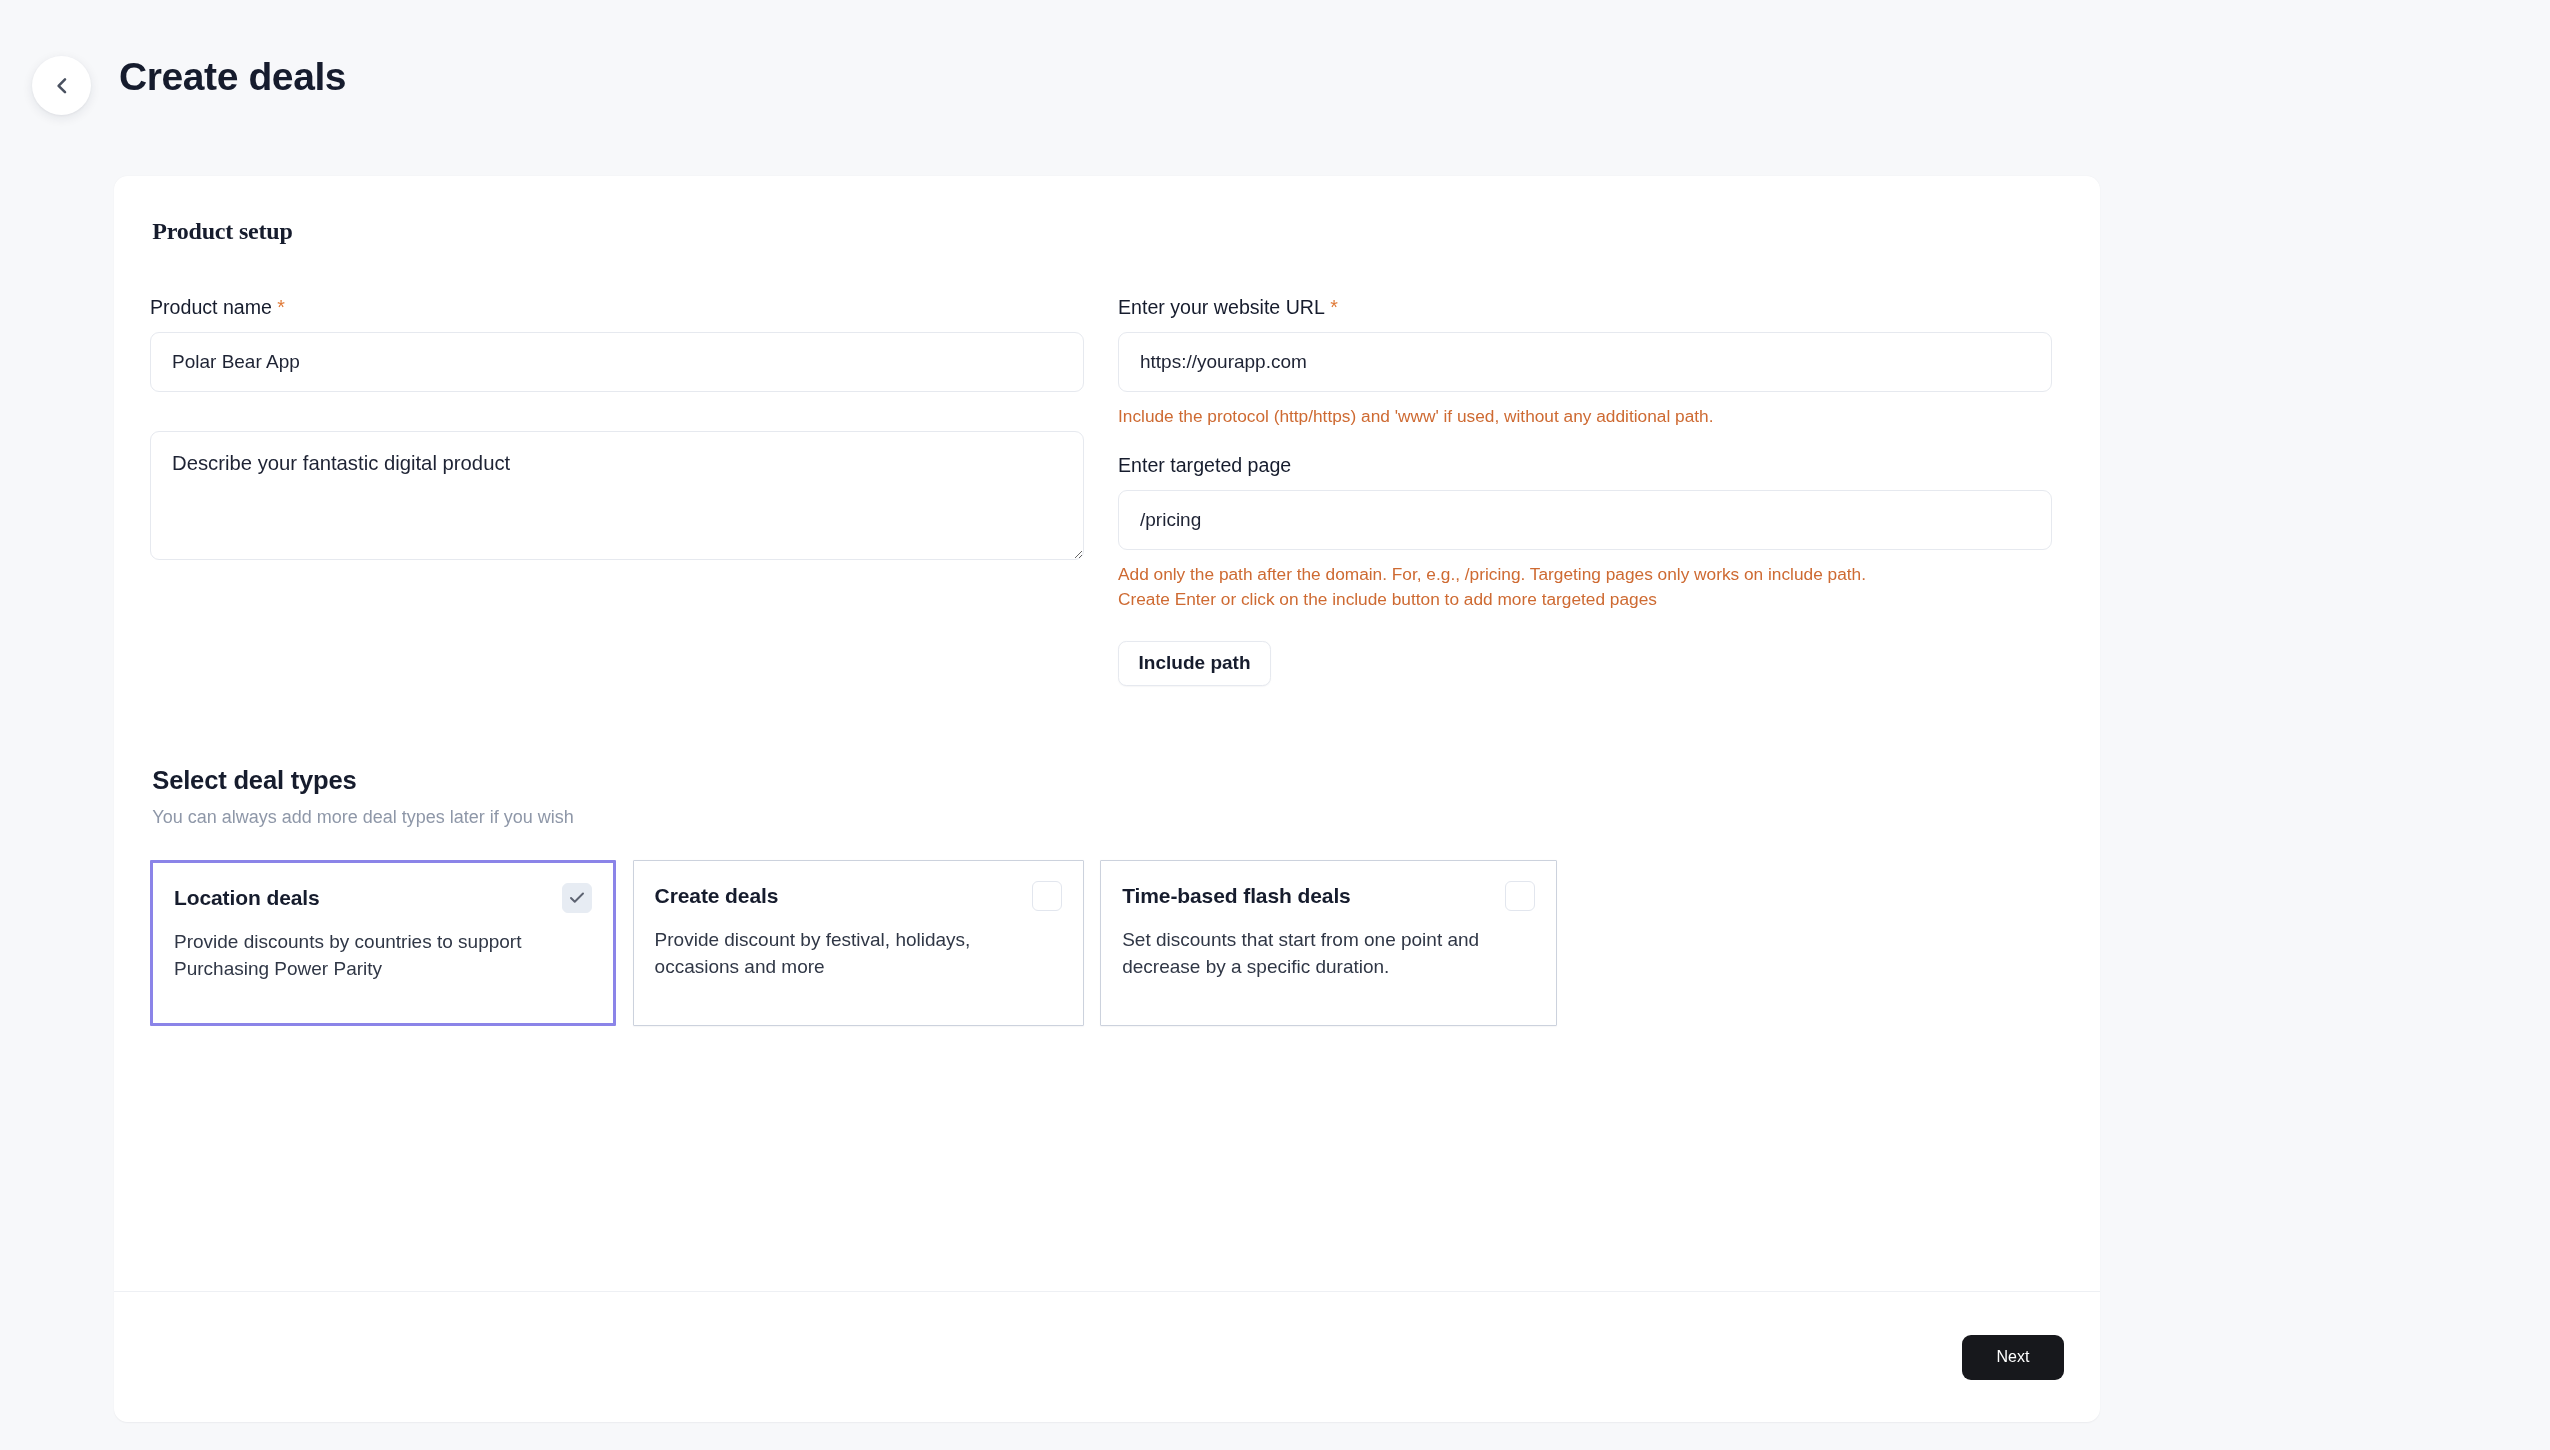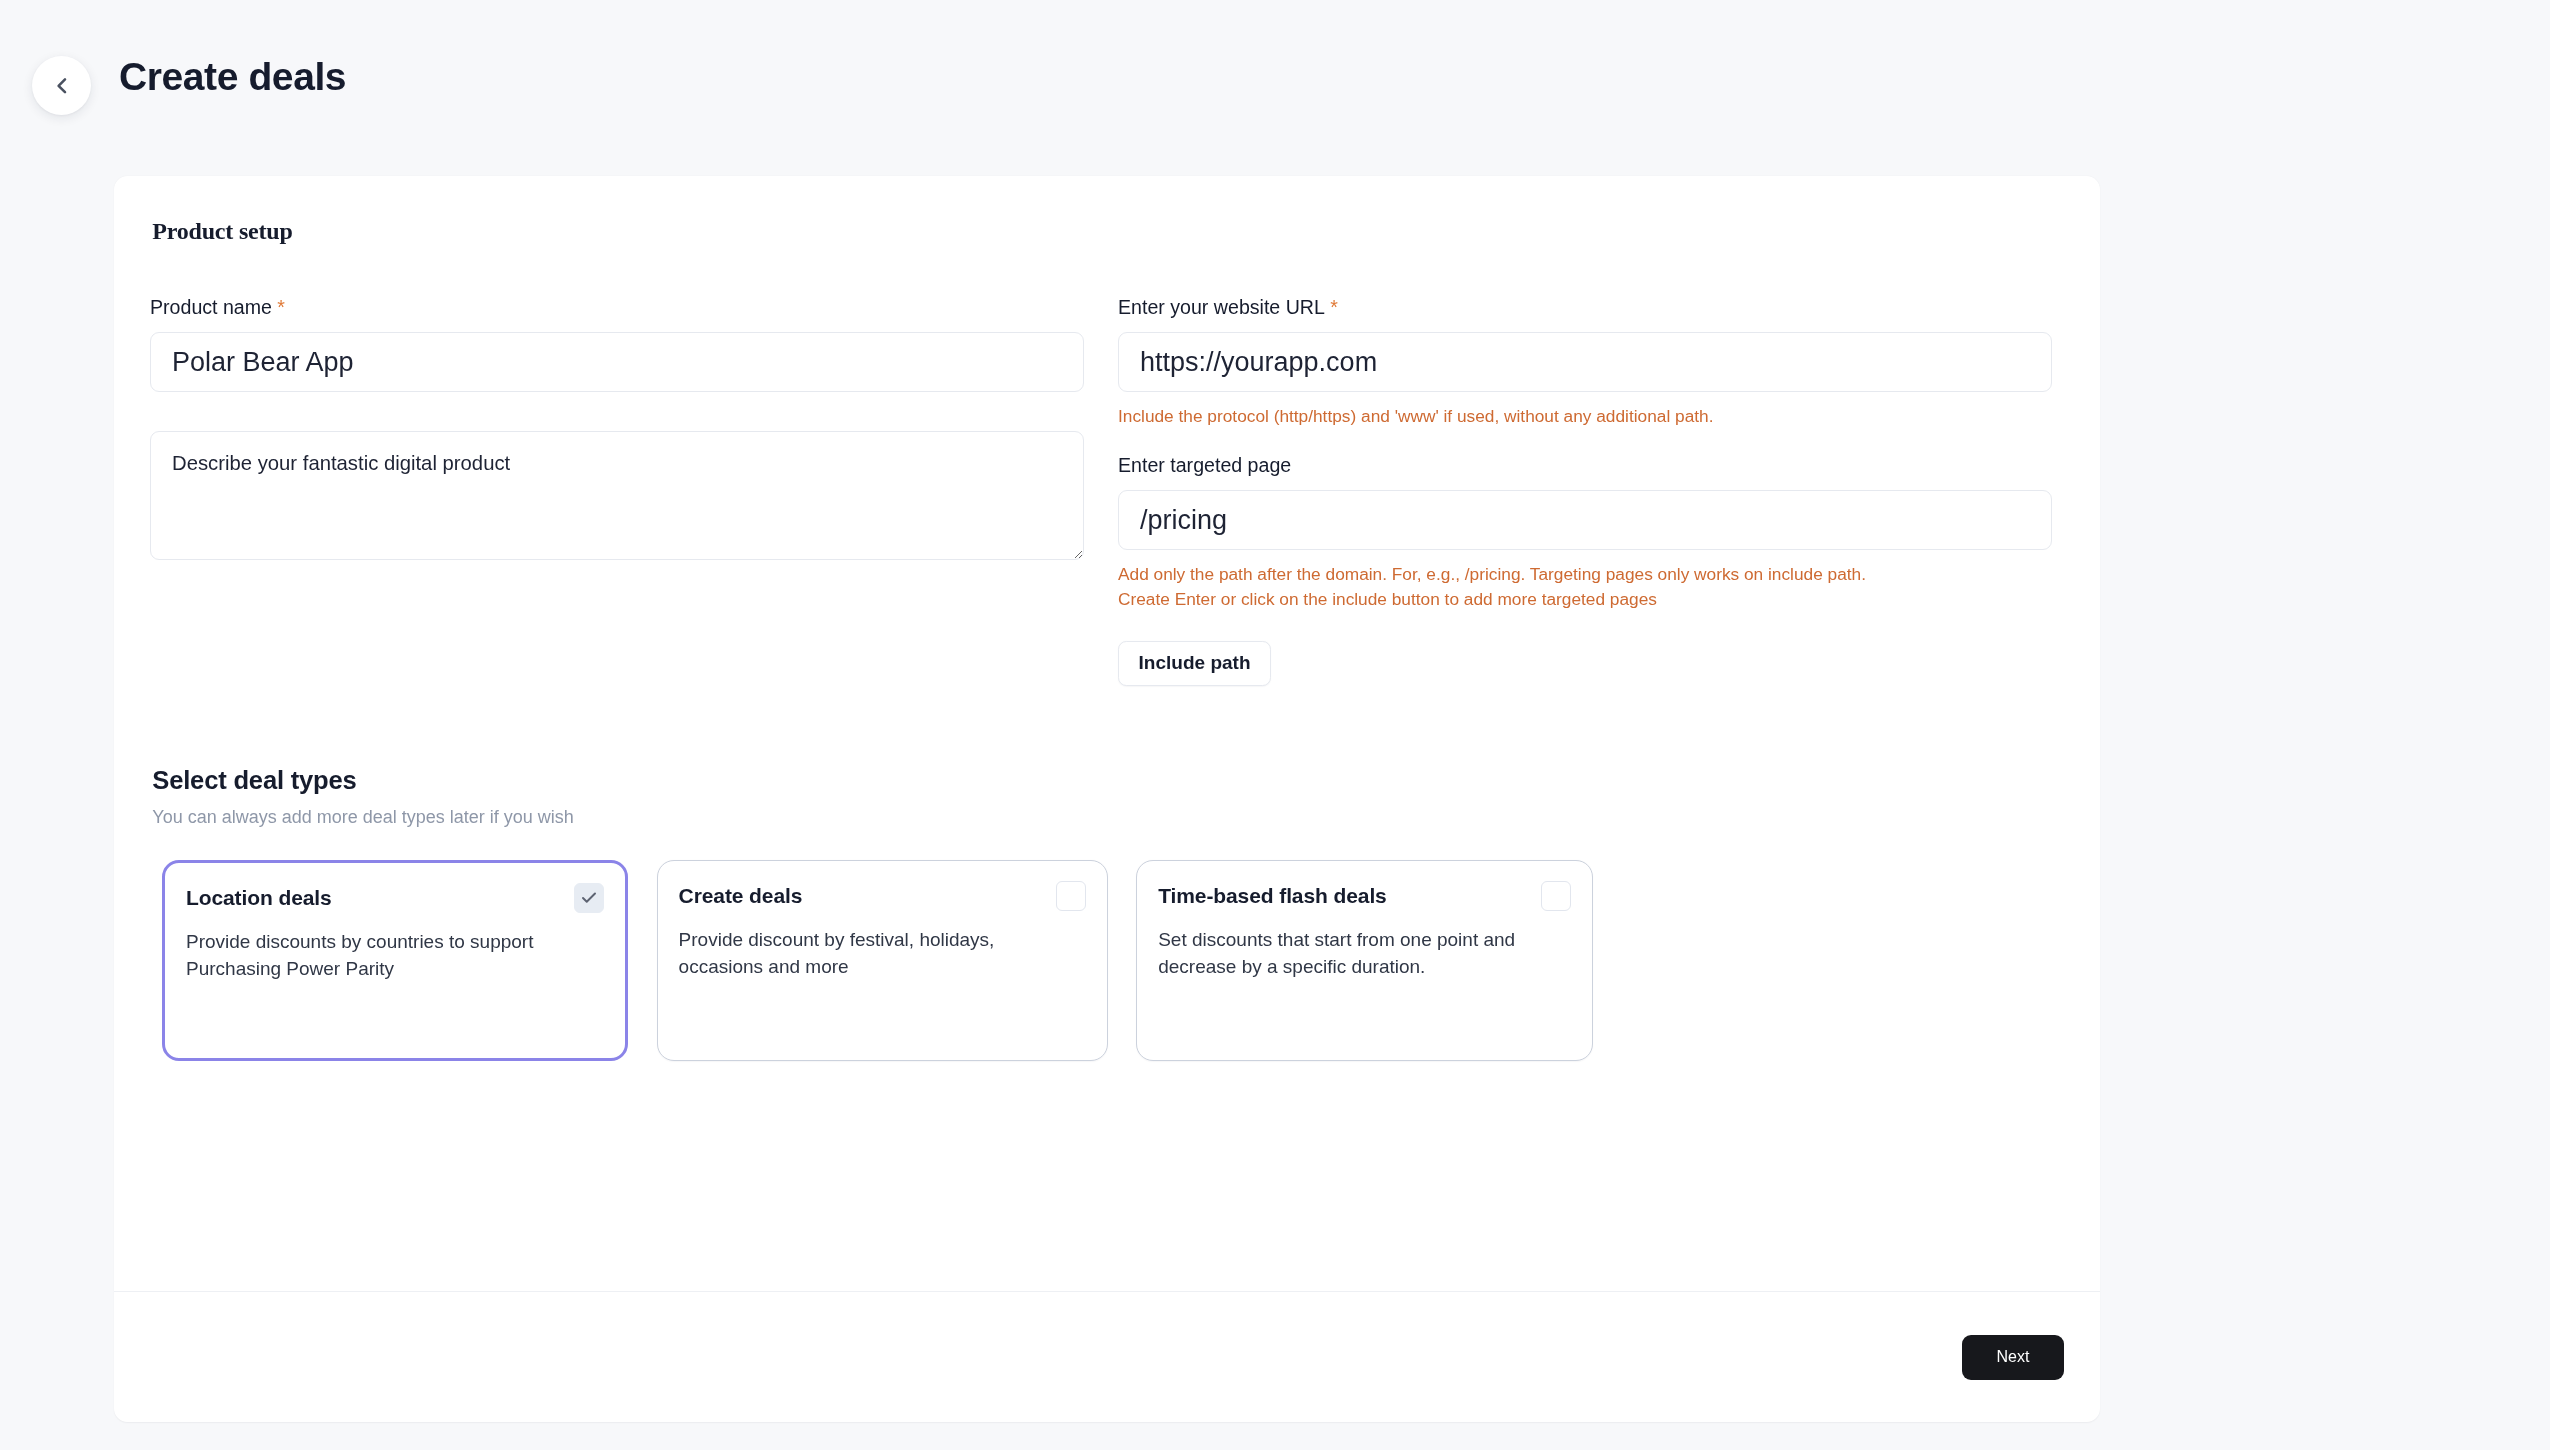--- a/index.html
+++ b/index.html
@@ -114,21 +114,21 @@
     line-height: 1;
   }
 
   .text-input {
     width: 100%;
     height: 60px;
     border: 1.1px solid #e6e9ef;
     border-radius: 9px;
     background: #ffffff;
     font-family: "Liberation Sans", sans-serif;
-    font-size: 27px;
+    font-size: 19px;
     color: #a21caf;
     padding: 0 21px;
     outline: none;
   }
   .text-input::placeholder { color: #1e2334; }
 
   .textarea-input {
     width: 100%;
     height: 129px;
     border: 1.1px solid #e6e9ef;
@@ -194,29 +194,28 @@
     margin-left: 2.3px;
   }
 
   .deal-cards {
     display: flex;
     gap: 16.6px;
     margin-top: 32px;
   }
   .deal-card {
     width: 466px;
-    height: 201px;
+    height: 166px;
     border: 1.1px solid #ccd2dd;
-    border-radius: 17px;
+    border-radius: 1px;
     background: #ffffff;
     padding: 19.6px 21px;
     position: relative;
     cursor: pointer;
     box-shadow: 0 0.8px 1.5px rgba(16,24,40,0.04);
-    margin-left: 12px;
   }
   .deal-card.selected {
     border: 3px solid #8b84e8;
     box-shadow: none;
   }
   .deal-card.mid  { width: 451px; }
   .deal-card.last { width: 457px; }
 
   .deal-head {
     display: flex;

